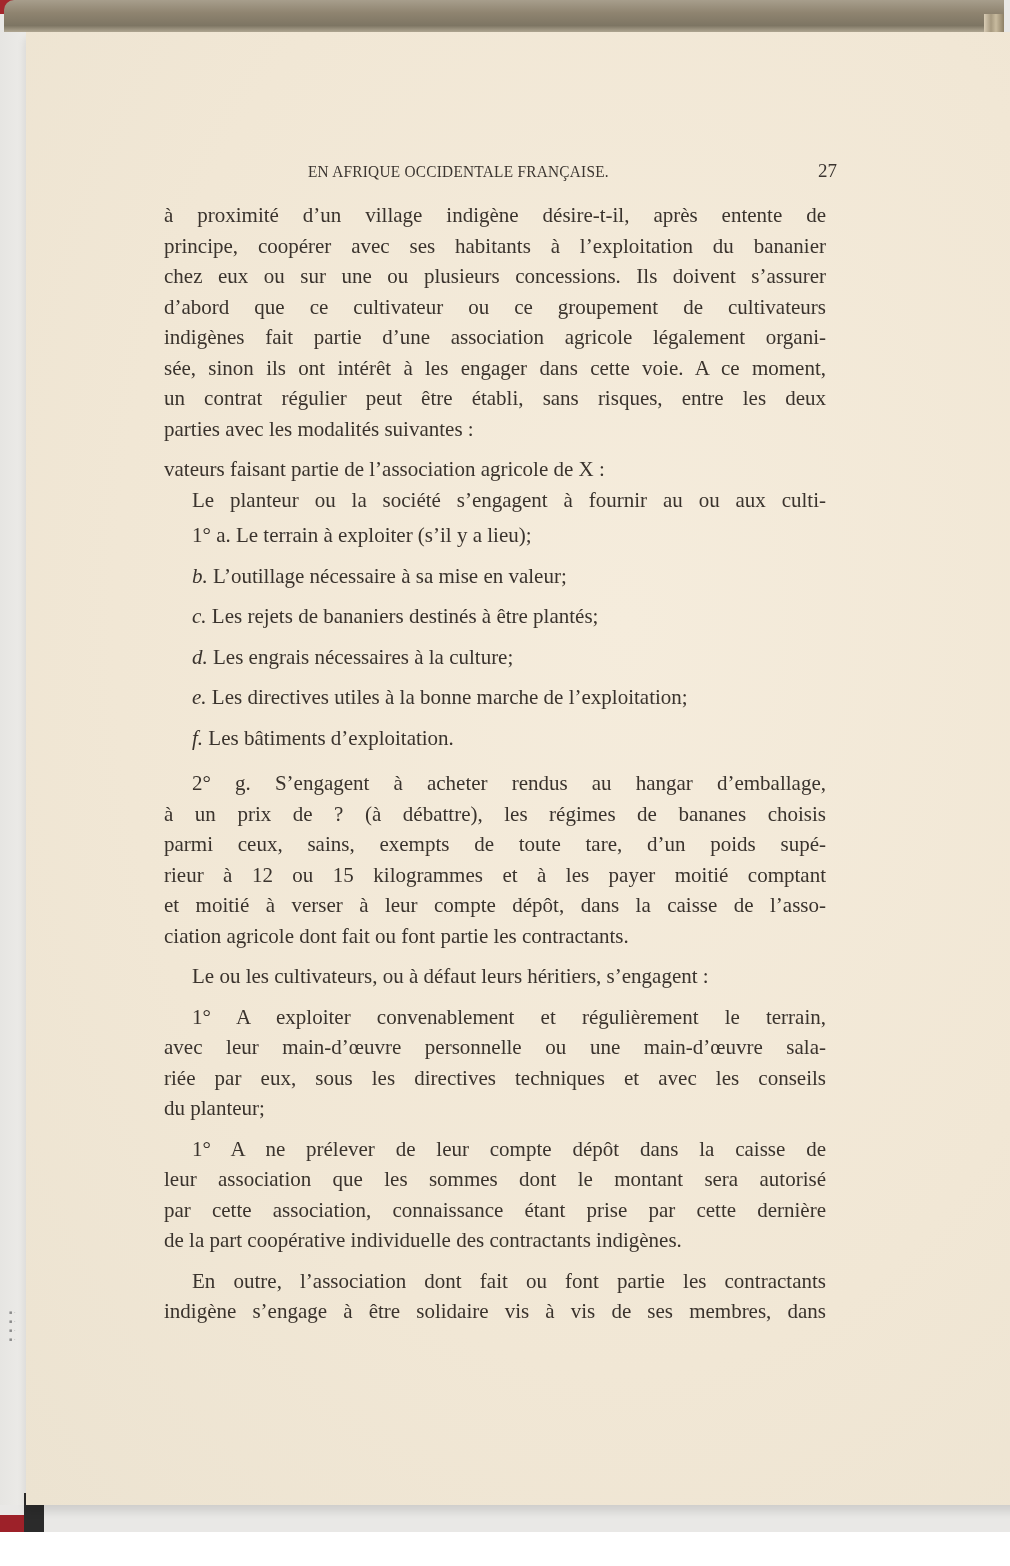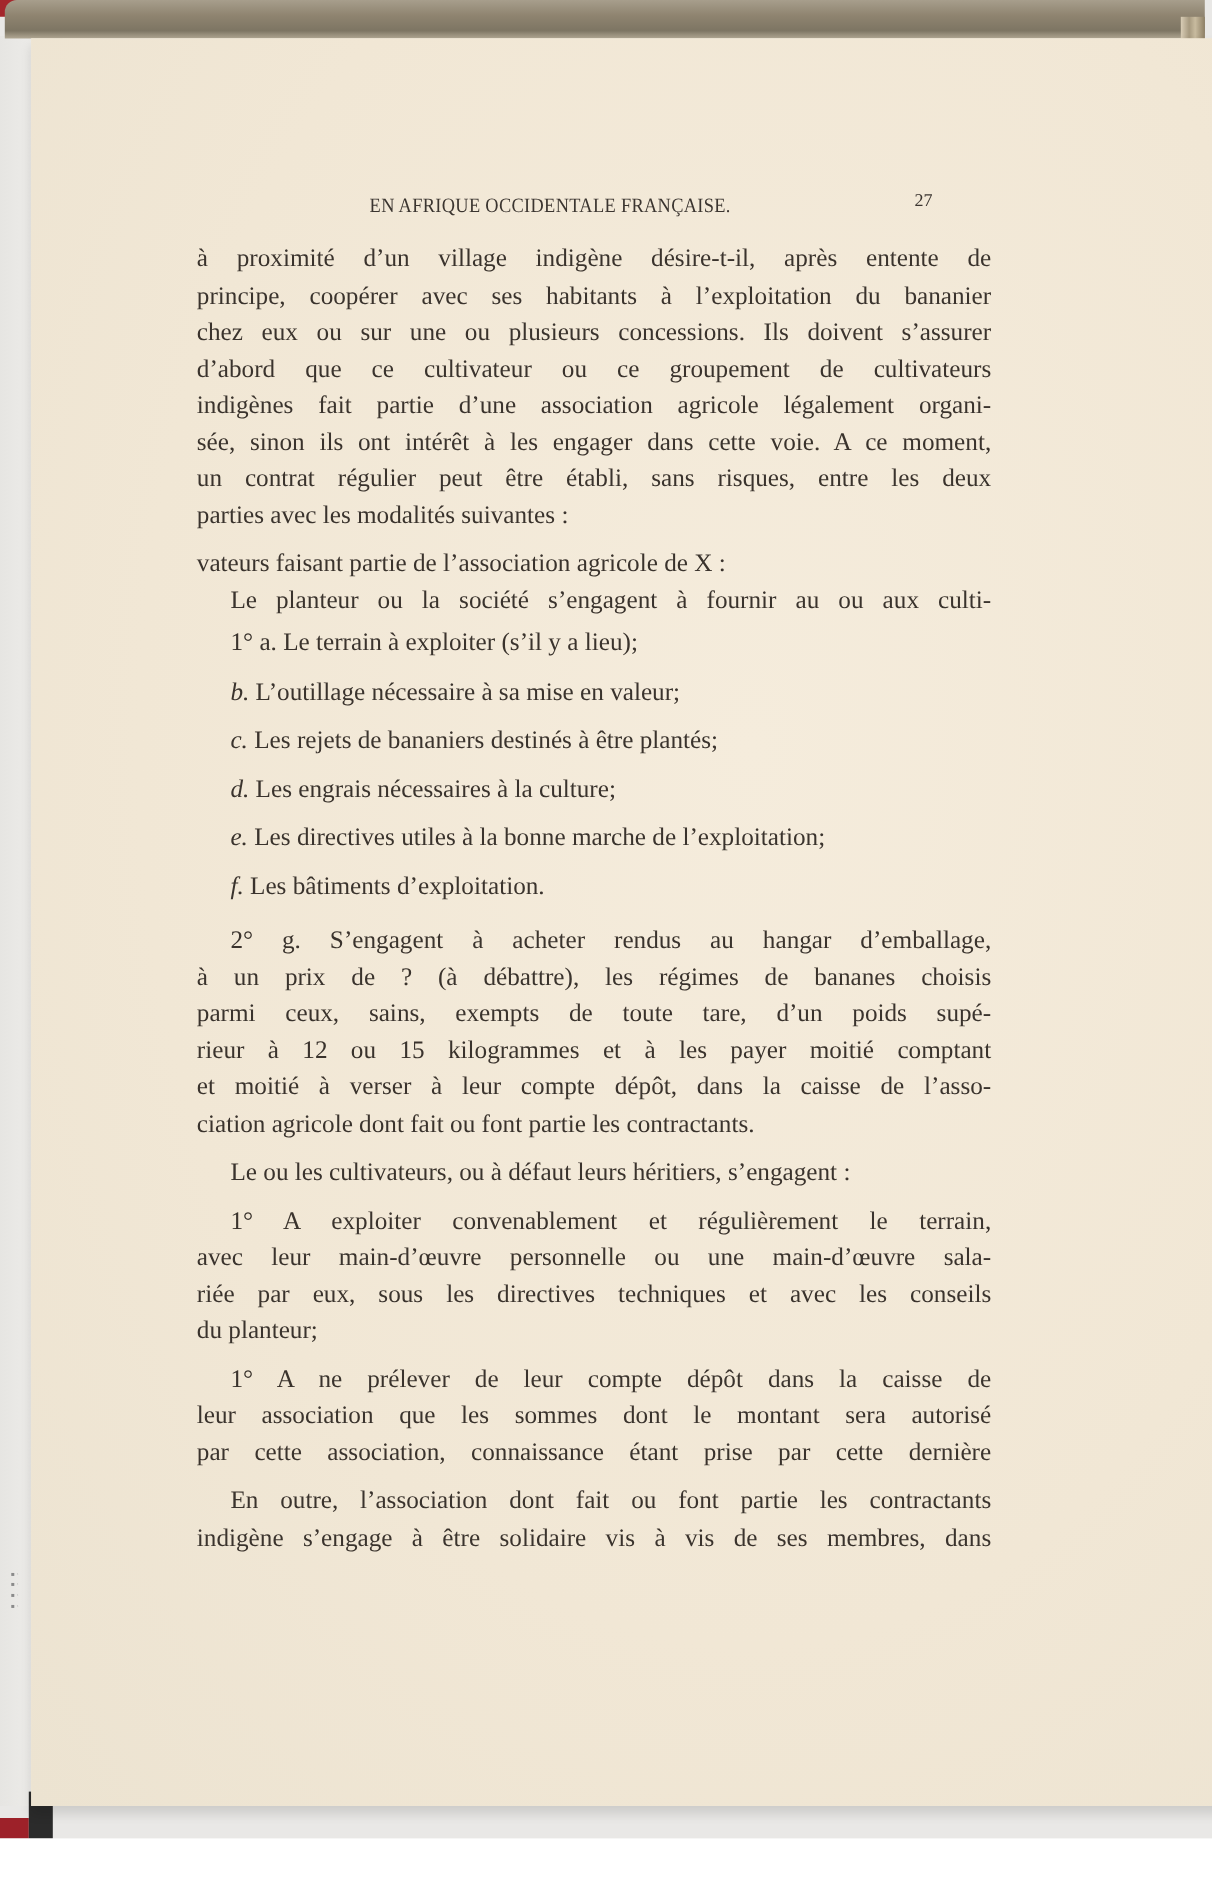--- a/index.html
+++ b/index.html
@@ -54,23 +54,23 @@
       background: radial-gradient(ellipse at 60% 40%, #f5ecdc 0%, #f1e7d5 60%, #ece3d1 100%);
     }
     .running-head {
       position: absolute; left: 282px; top: 130px; width: 520px; height: 22px;
       font-family: "Liberation Serif", serif;
       font-size: 17px; letter-spacing: 0.3px; color: #3b3530;
       transform: scaleX(0.9); transform-origin: left top;
       white-space: nowrap;
     }
     .page-number {
-      position: absolute; left: 736px; top: 128px;
+      position: absolute; left: 792px; top: 128px;
       font-family: "Liberation Serif", serif;
-      font-size: 15px; color: #3b3530;
+      font-size: 19px; color: #3b3530;
     }
     .body-text {
       position: absolute; left: 138px; top: 168px; width: 662px;
       font-family: "Liberation Serif", serif;
       font-size: 21px; line-height: 30.5px; color: #3a332d;
     }
     .para { margin: 0; text-align: justify; text-align-last: left; }
     .line { display: block; white-space: nowrap; text-align: justify; text-align-last: justify; }
     .line.last { text-align-last: left; }
     .indent { padding-left: 28px; }
@@ -168,20 +168,21 @@
         <span class="line">avec leur main-d’œuvre personnelle ou une main-d’œuvre sala-</span>
         <span class="line">riée par eux, sous les directives techniques et avec les conseils</span>
         <span class="line last">du planteur;</span>
       </div>
 
       <div class="gap"></div>
       <div class="para">
         <span class="line indent">1° A ne prélever de leur compte dépôt dans la caisse de</span>
         <span class="line">leur association que les sommes dont le montant sera autorisé</span>
         <span class="line">par cette association, connaissance étant prise par cette dernière</span>
+        <span class="line last">de la part coopérative individuelle des contractants indigènes.</span>
       </div>
 
       <div class="gap"></div>
       <div class="para">
         <span class="line indent">En outre, l’association dont fait ou font partie les contractants</span>
         <span class="line">indigène s’engage à être solidaire vis à vis de ses membres, dans</span>
       </div>
     </div>
   </div>
 </div>

